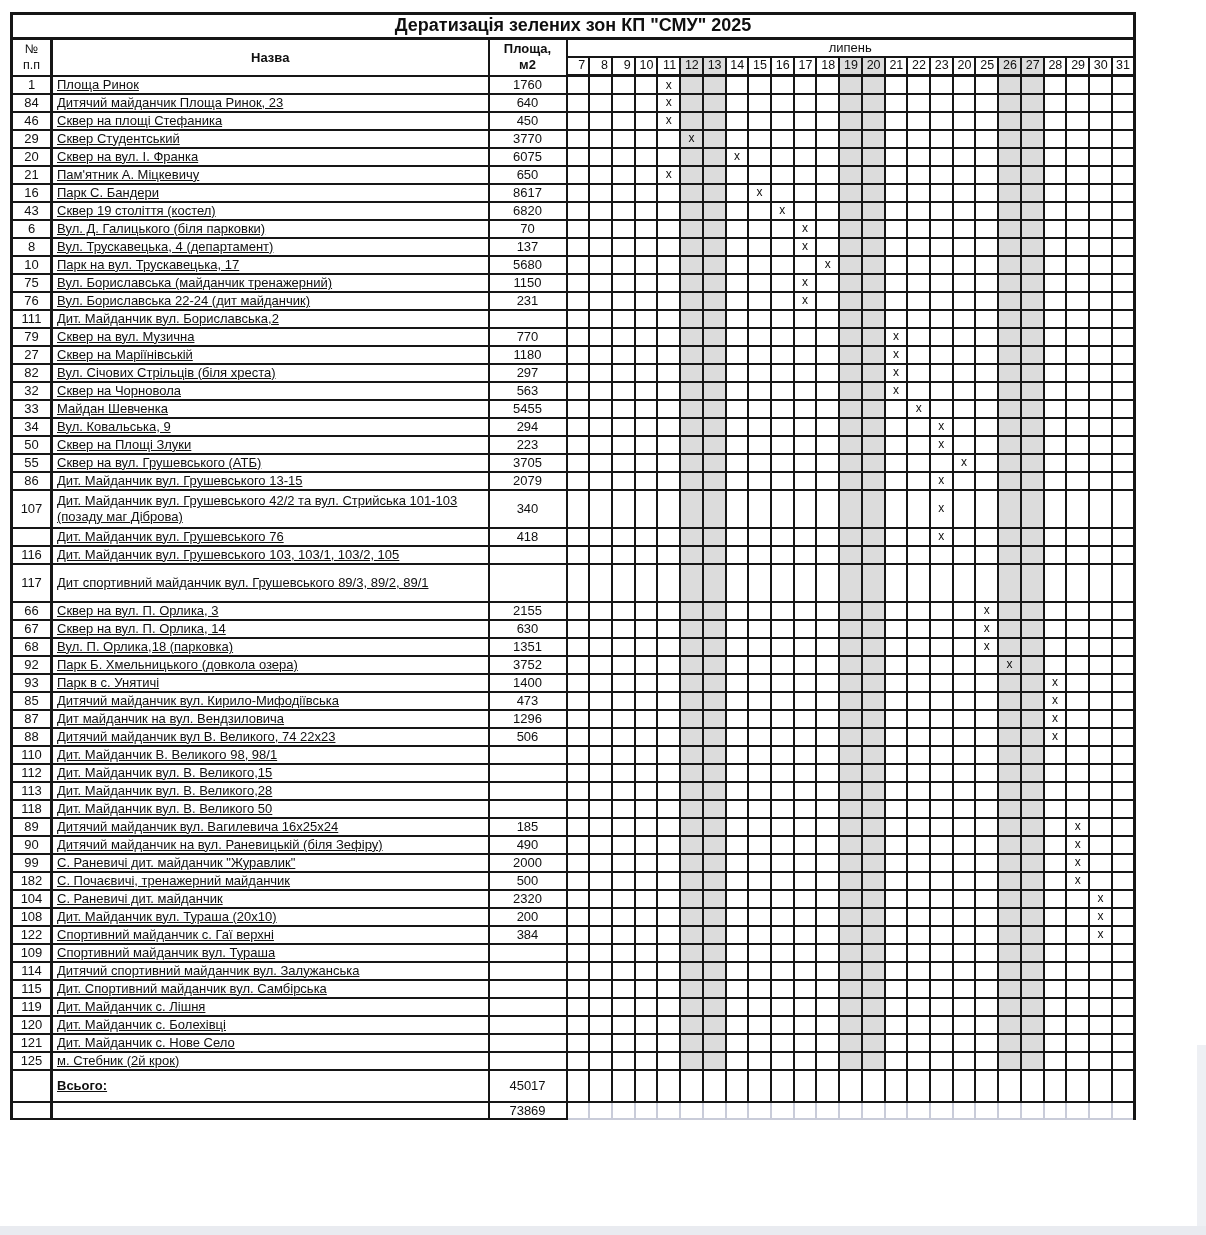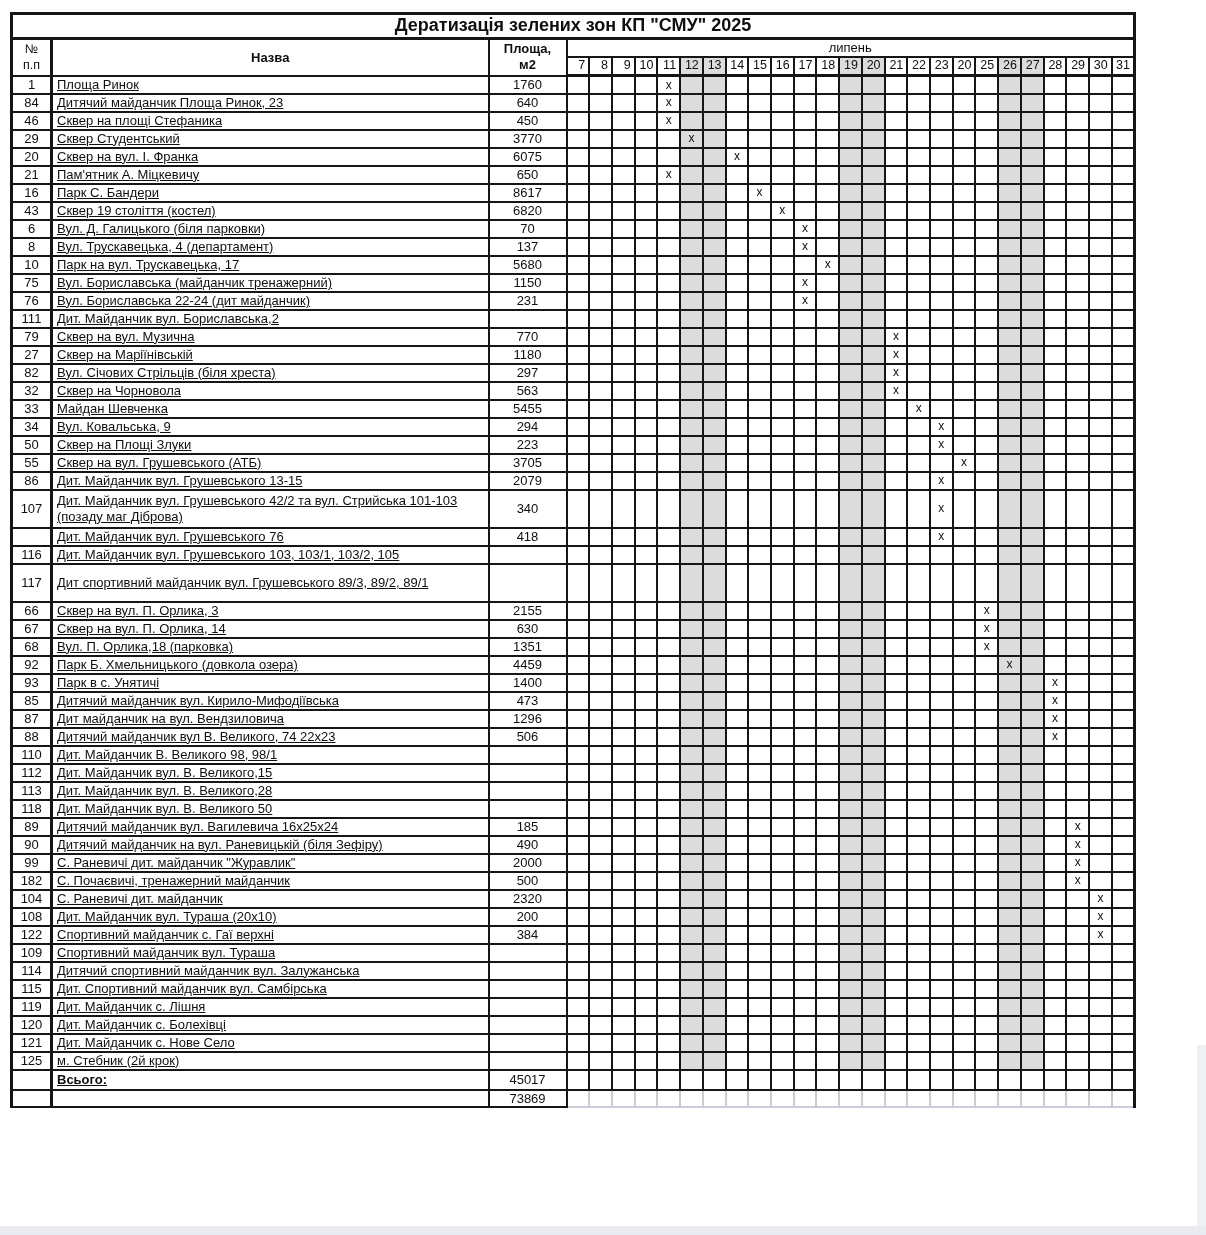--- a/index.html
+++ b/index.html
@@ -33,21 +33,21 @@
   
   tbody td{height:18px;}
   tr.tall td{height:38px;}
   td.num{text-align:center;border-right-width:3px;}
   td.name{text-align:left;padding:0 4px;text-decoration:underline;}
   td.area{text-align:center;}
   td.day{text-align:center;font-size:12px;}
   .wk{background:var(--wk);}
   .b{font-weight:normal;}
   
-  #total-row td{height:20px;}
+  #total-row td{height:32px;}
   .total-label{text-align:right;font-weight:bold;padding-right:6px;}
   #total-row2 td{height:15px;}
   .faint-row td{border-color:var(--faint);}
   .faint-row td.dark{border-color:var(--bd);margin-left:20px;}
   
   .edge-bottom{position:absolute;left:0;top:1226px;width:1206px;height:9px;background:#e9ebf0;}
   .edge-right{position:absolute;left:1197px;top:1045px;width:9px;height:190px;background:#eef0f4;}
 </style>
 </head>
 <body>
@@ -1019,21 +1019,21 @@
           <td class="day wk"></td>
           <td class="day wk"></td>
           <td class="day"></td>
           <td class="day"></td>
           <td class="day"></td>
           <td class="day"></td>
         </tr>
         <tr>
           <td class="num">92</td>
           <td class="name">Парк Б. Хмельницького (довкола озера)</td>
-          <td class="area">4459</td>
+          <td class="area">3752</td>
           <td class="day"></td>
           <td class="day"></td>
           <td class="day"></td>
           <td class="day"></td>
           <td class="day"></td>
           <td class="day wk"></td>
           <td class="day wk"></td>
           <td class="day"></td>
           <td class="day"></td>
           <td class="day"></td>

